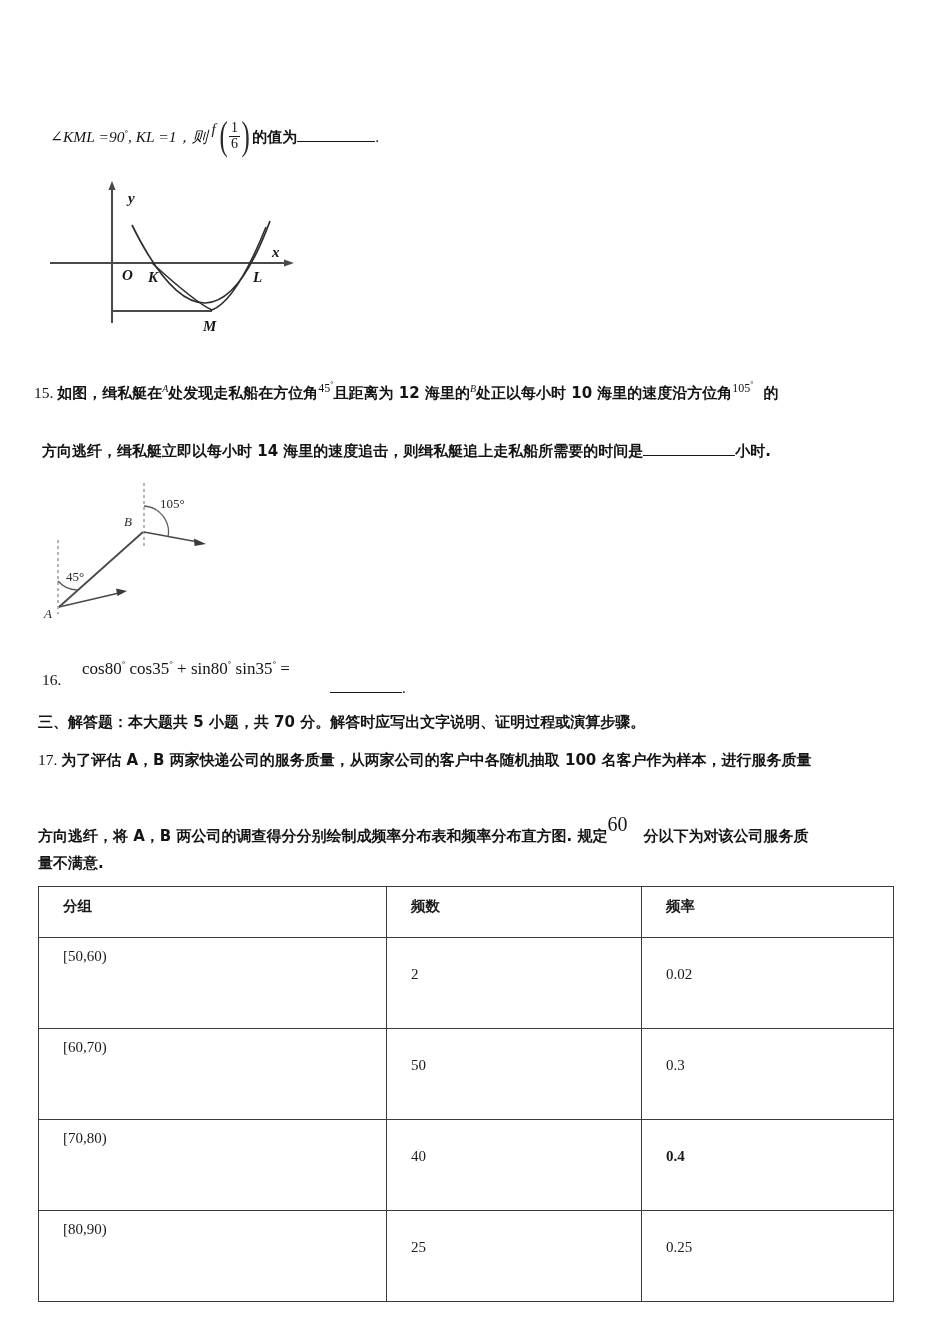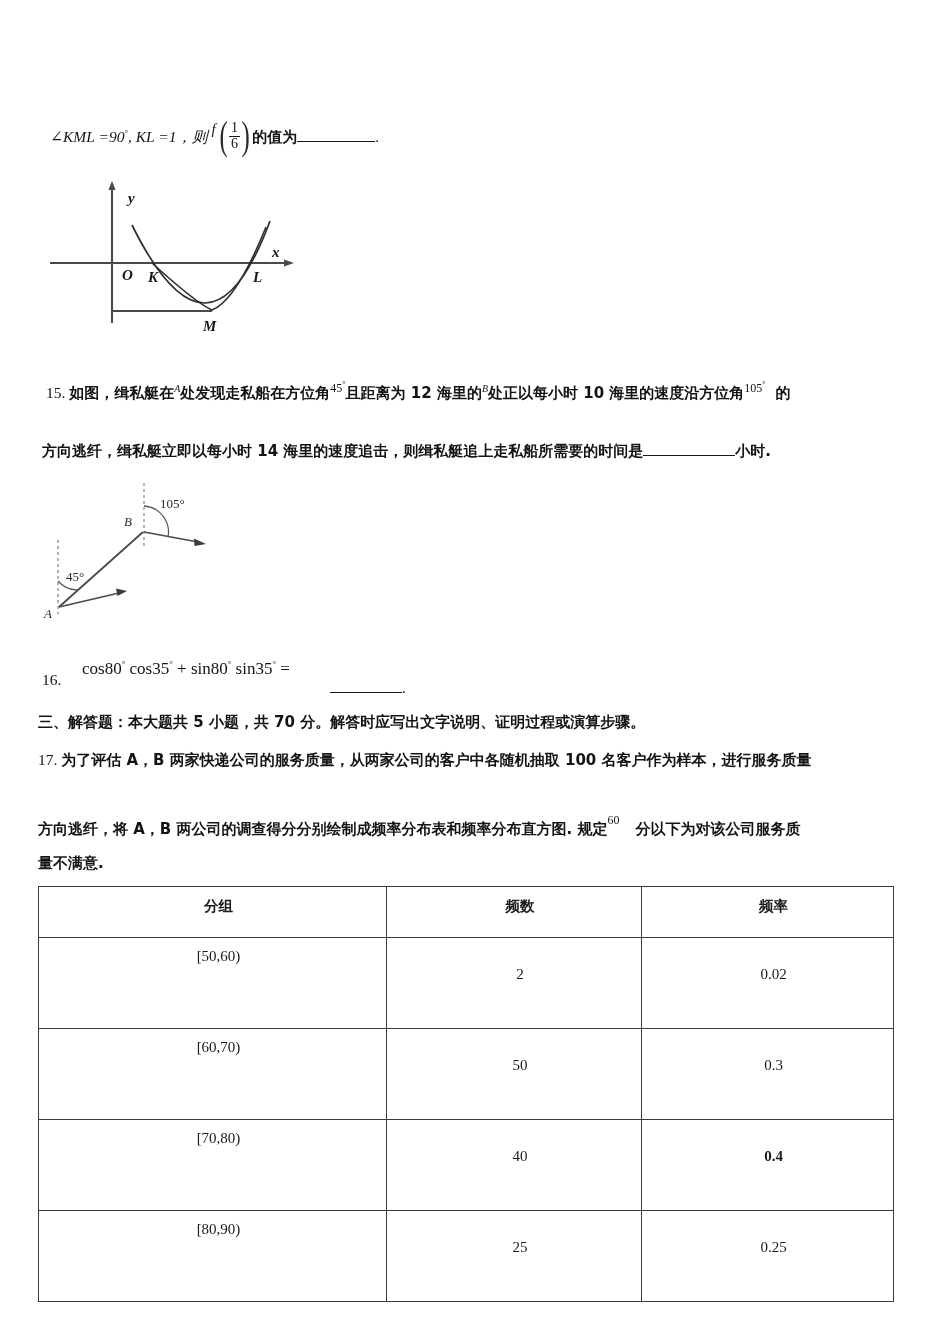--- a/index.html
+++ b/index.html
@@ -102,21 +102,21 @@
   .fig { position: absolute; }
 
   
   .freq-table {
     position: absolute;
     border-collapse: collapse;
     table-layout: fixed;
   }
   .freq-table td, .freq-table th {
     border: 1px solid #3b3b3b;
-    text-align: center;
+    text-align: left;
     vertical-align: top;
     padding: 10px 12px 0 24px;
     font-weight: normal;
     font-size: 15px;
     font-family: "Liberation Serif", "DejaVu Serif", serif;
   }
   .freq-table th {
     font-family: "DejaVu Sans", "Liberation Sans", sans-serif;
     font-weight: bold;
     font-size: 14.5px;
@@ -164,21 +164,21 @@
 
       <text x="82" y="105" font-family="Liberation Serif, serif" font-size="15" font-style="italic" font-weight="bold" fill="#151515">O</text>
       <text x="108" y="107" font-family="Liberation Serif, serif" font-size="15" font-style="italic" font-weight="bold" fill="#151515">K</text>
       <text x="213" y="107" font-family="Liberation Serif, serif" font-size="15" font-style="italic" font-weight="bold" fill="#151515">L</text>
       <text x="163" y="156" font-family="Liberation Serif, serif" font-size="15" font-style="italic" font-weight="bold" fill="#151515">M</text>
       <text x="88" y="28" font-family="Liberation Serif, serif" font-size="15" font-style="italic" font-weight="bold" fill="#151515">y</text>
       <text x="232" y="82" font-family="Liberation Serif, serif" font-size="15" font-style="italic" font-weight="bold" fill="#151515">x</text>
     </svg>
   </div>
 
-  <div class="tline" style="left:46px; top:382px;">
+  <div class="tline" style="left:34px; top:382px;">
     <span class="qnum">15.</span>
     <span class="cn">如图，缉私艇在</span><span class="mi sup">A</span><span class="cn">处发现走私船在方位角</span><span class="mn sup" style="font-size:12px;">45</span><span class="mn" style="font-size:8px; vertical-align:super; position:relative; top:-5px;">°</span><span class="cn">且距离为 12 海里的</span><span class="mi sup">B</span><span class="cn">处正以每小时 10 海里的速度沿方位角</span><span class="mn sup" style="font-size:12px;">105</span><span class="mn" style="font-size:8px; vertical-align:super; position:relative; top:-5px;">°</span><span class="cn" style="margin-left:10px;">的</span>
   </div>
 
   <div class="tline" style="left:42px; top:440px;">
     <span class="cn">方向逃纤，缉私艇立即以每小时 14 海里的速度追击，则缉私艇追上走私船所需要的时间是</span><span class="blank" style="width:92px; height:15px;"></span><span class="cn">小时.</span>
   </div>
 
   <div class="fig" style="left:40px; top:480px;">
     <svg width="250" height="150" viewBox="0 0 250 150">
@@ -221,21 +221,21 @@
     <span class="blank" style="width:72px; height:14px;"></span><span class="mn">.</span>
   </div>
 
   <div class="tline cn" style="left:38px; top:715px;">三、解答题：本大题共 5 小题，共 70 分。解答时应写出文字说明、证明过程或演算步骤。</div>
 
   <div class="tline" style="left:38px; top:752px;">
     <span class="qnum">17.</span>
     <span class="cn">为了评估 A，B 两家快递公司的服务质量，从两家公司的客户中各随机抽取 100 名客户作为样本，进行服务质量</span>
   </div>
   <div class="tline" style="left:38px; top:818px;">
-    <span class="cn">方向逃纤，将 A，B 两公司的调查得分分别绘制成频率分布表和频率分布直方图. 规定</span><span class="mn" style="font-size:12px; vertical-align:super; position:relative; top:-4px;margin-top:27px;">60</span><span class="cn" style="margin-left:16px;">分以下为对该公司服务质</span>
+    <span class="cn">方向逃纤，将 A，B 两公司的调查得分分别绘制成频率分布表和频率分布直方图. 规定</span><span class="mn" style="font-size:20px; vertical-align:super; position:relative; top:-4px;margin-top:27px;">60</span><span class="cn" style="margin-left:16px;">分以下为对该公司服务质</span>
   </div>
   <div class="tline cn" style="left:38px; top:856px;">量不满意.</div>
 
   <table class="freq-table" style="left:38px; top:886px; width:855px;">
     <colgroup>
       <col class="c1">
         <col class="c2">
         <col class="c3">
     </colgroup>
     <thead>

